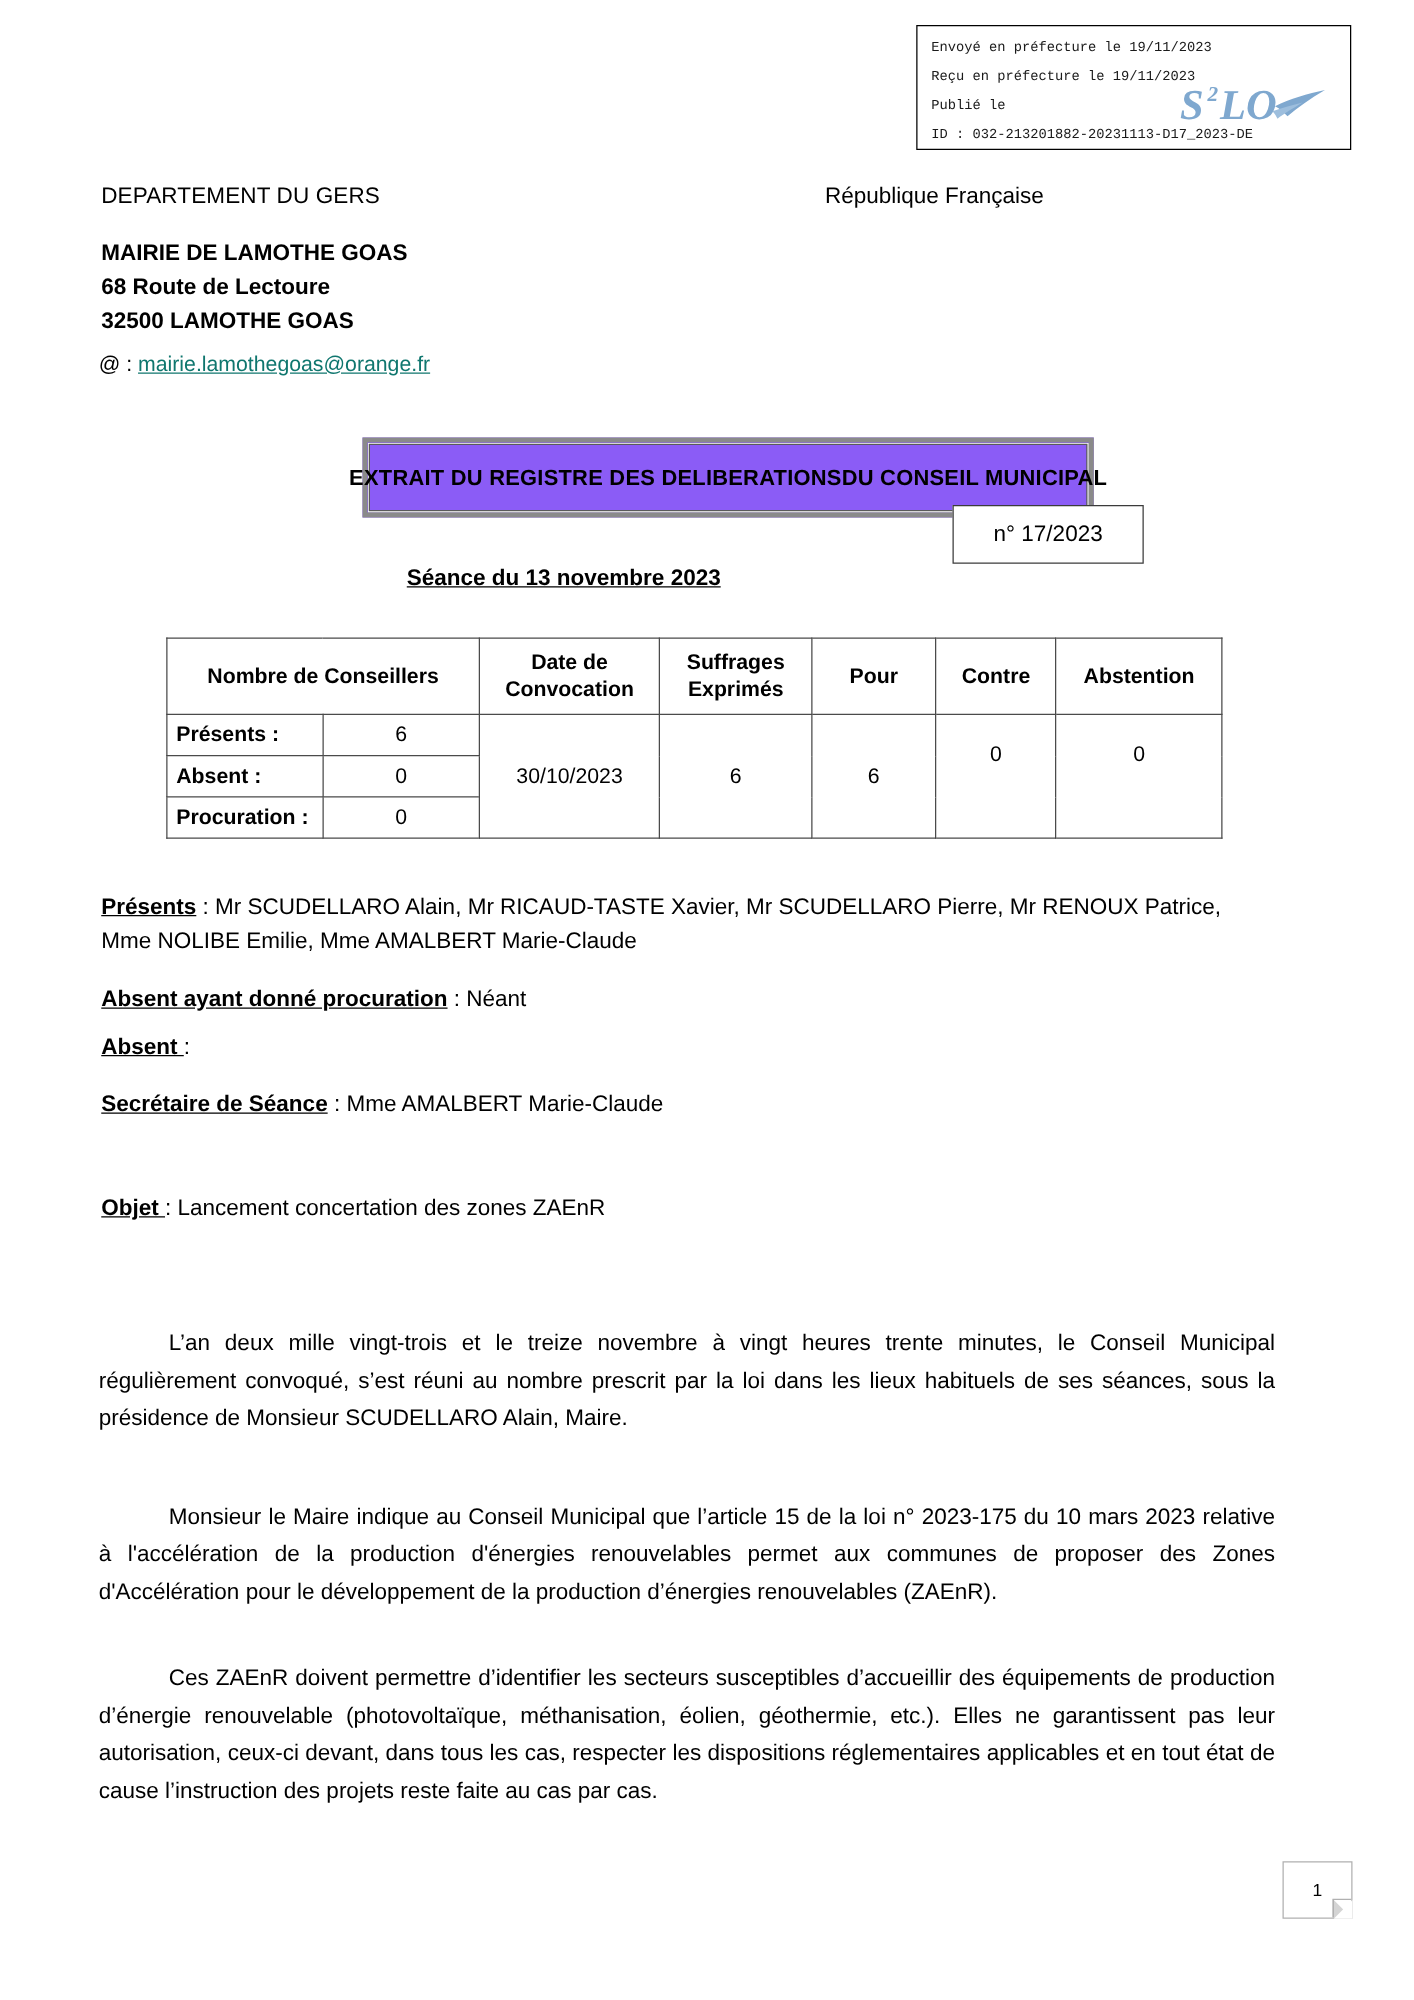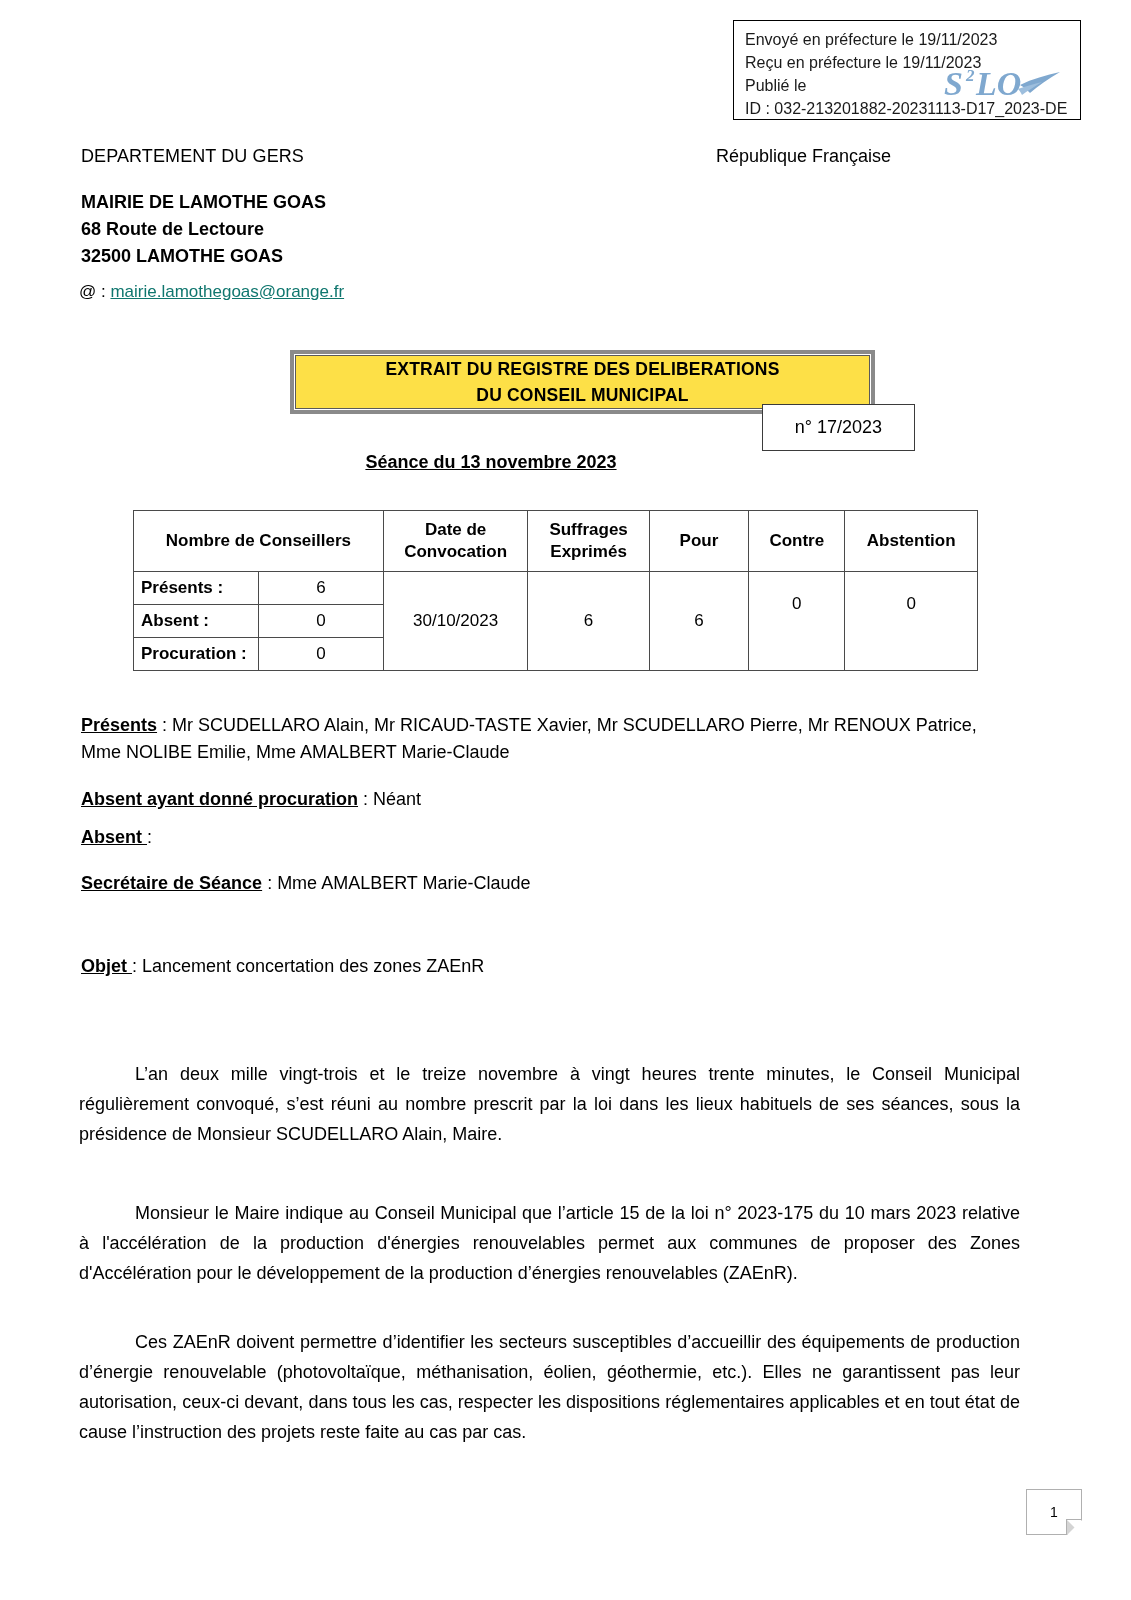--- a/index.html
+++ b/index.html
@@ -26,25 +26,25 @@
     position: absolute;
     left: 733px;
     top: 20px;
     width: 348px;
     height: 100px;
     border: 1px solid #000000;
     box-sizing: border-box;
     padding: 7px 0 0 11px;
   }
   .stamp-line {
-    font-size: 16px;
+    font-size: 11px;
     line-height: 23px;
     color: #1a1a1a;
     white-space: nowrap;
-    font-family: Liberation Sans, sans-serif;
+    font-family: Liberation Mono, monospace;
   }
   .slo-logo {
     position: absolute;
     right: 18px;
     top: 38px;
     width: 120px;
     height: 46px;
     pointer-events: none;
   }
 
@@ -52,21 +52,21 @@
   .dept {
     position: absolute;
     left: 81px;
     top: 146px;
     font-size: 18px;
     letter-spacing: 0.1px;
     white-space: nowrap;
   }
   .republique {
     position: absolute;
-    left: 716px;
+    left: 660px;
     top: 146px;
     font-size: 18px;
     white-space: nowrap;
     text-align: right;
   }
   .mairie-block {
     position: absolute;
     left: 81px;
     top: 189px;
     font-weight: bold;
@@ -93,25 +93,25 @@
   }
 
   
   .title-box {
     position: absolute;
     left: 290px;
     top: 350px;
     width: 585px;
     height: 64px;
     box-sizing: border-box;
-    background: #fde047;
+    background: #8b5cf6;
     border: 4px solid #8a8a8a;
     box-shadow: inset 0 0 0 1px #ffffff, inset 0 0 0 2px #5a5a5a;
     display: flex;
-    flex-direction: column;
+    flex-direction: row;
     align-items: center;
     justify-content: center;
     z-index: 1;
   }
   .title-line {
     font-weight: bold;
     font-size: 17.5px;
     line-height: 26px;
     letter-spacing: 0.2px;
     white-space: nowrap;
@@ -135,21 +135,20 @@
     white-space: nowrap;
   }
   .seance {
     position: absolute;
     left: 0;
     top: 452px;
     width: 902px;
     text-align: center;
     font-weight: bold;
     font-size: 18px;
-    padding-left: 40px;
   }
   .seance span {
     text-decoration: underline;
   }
 
   
   .votes-table {
     position: absolute;
     left: 133px;
     top: 510px;

